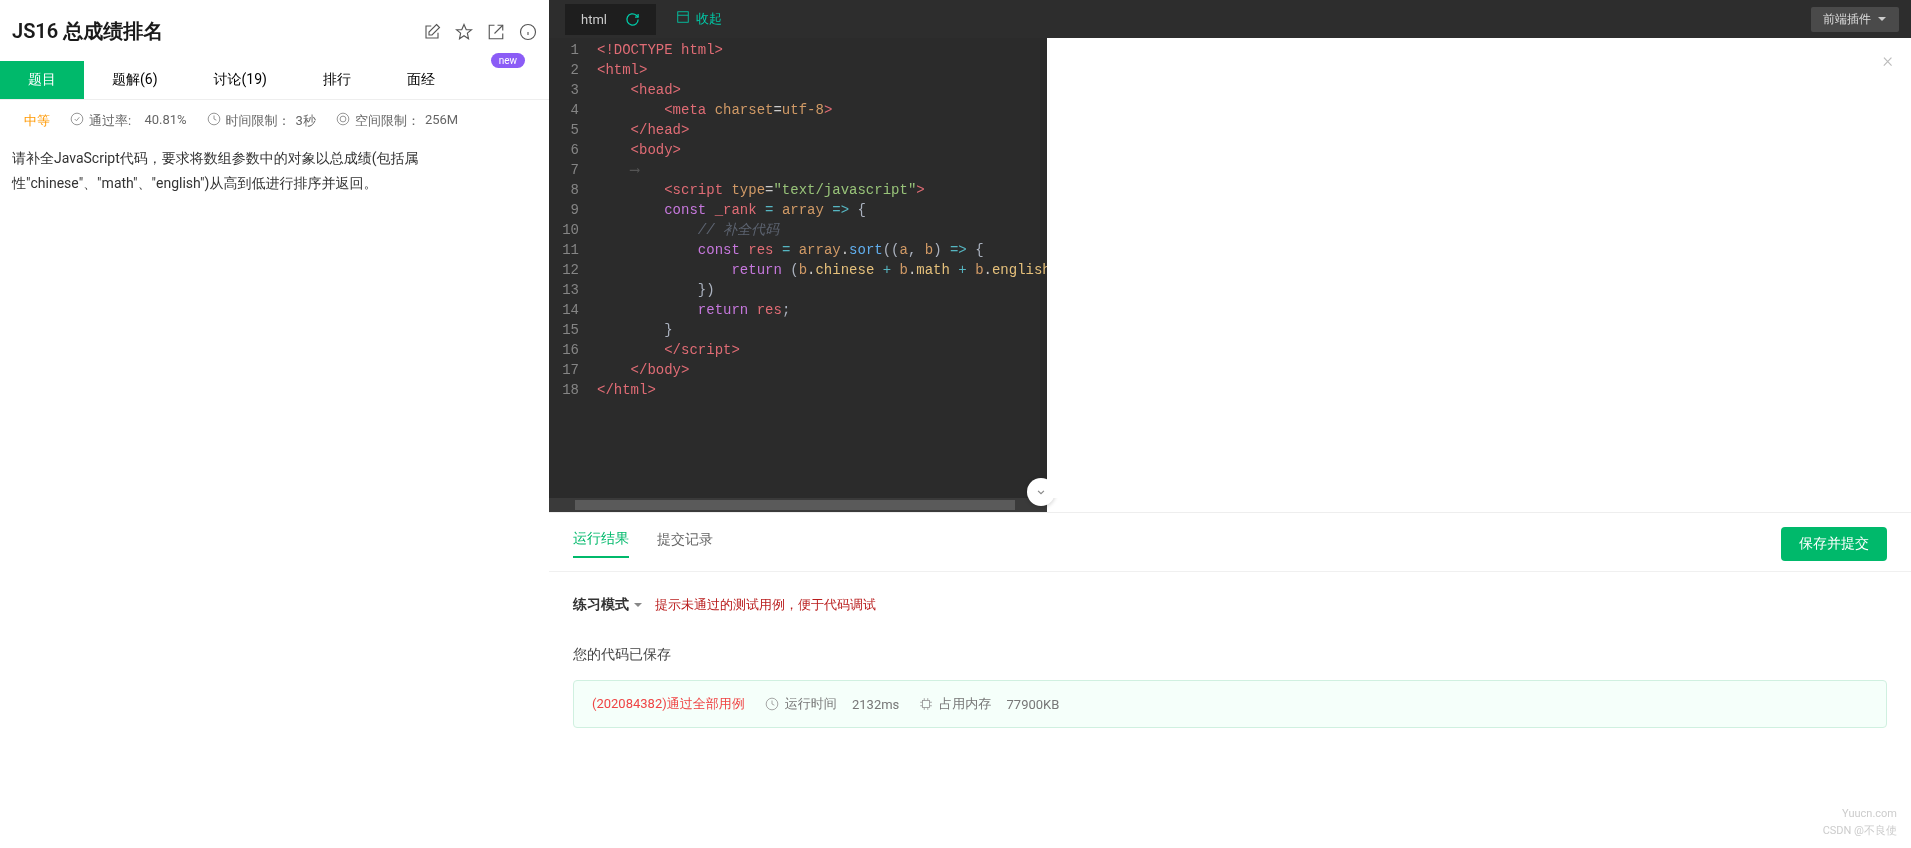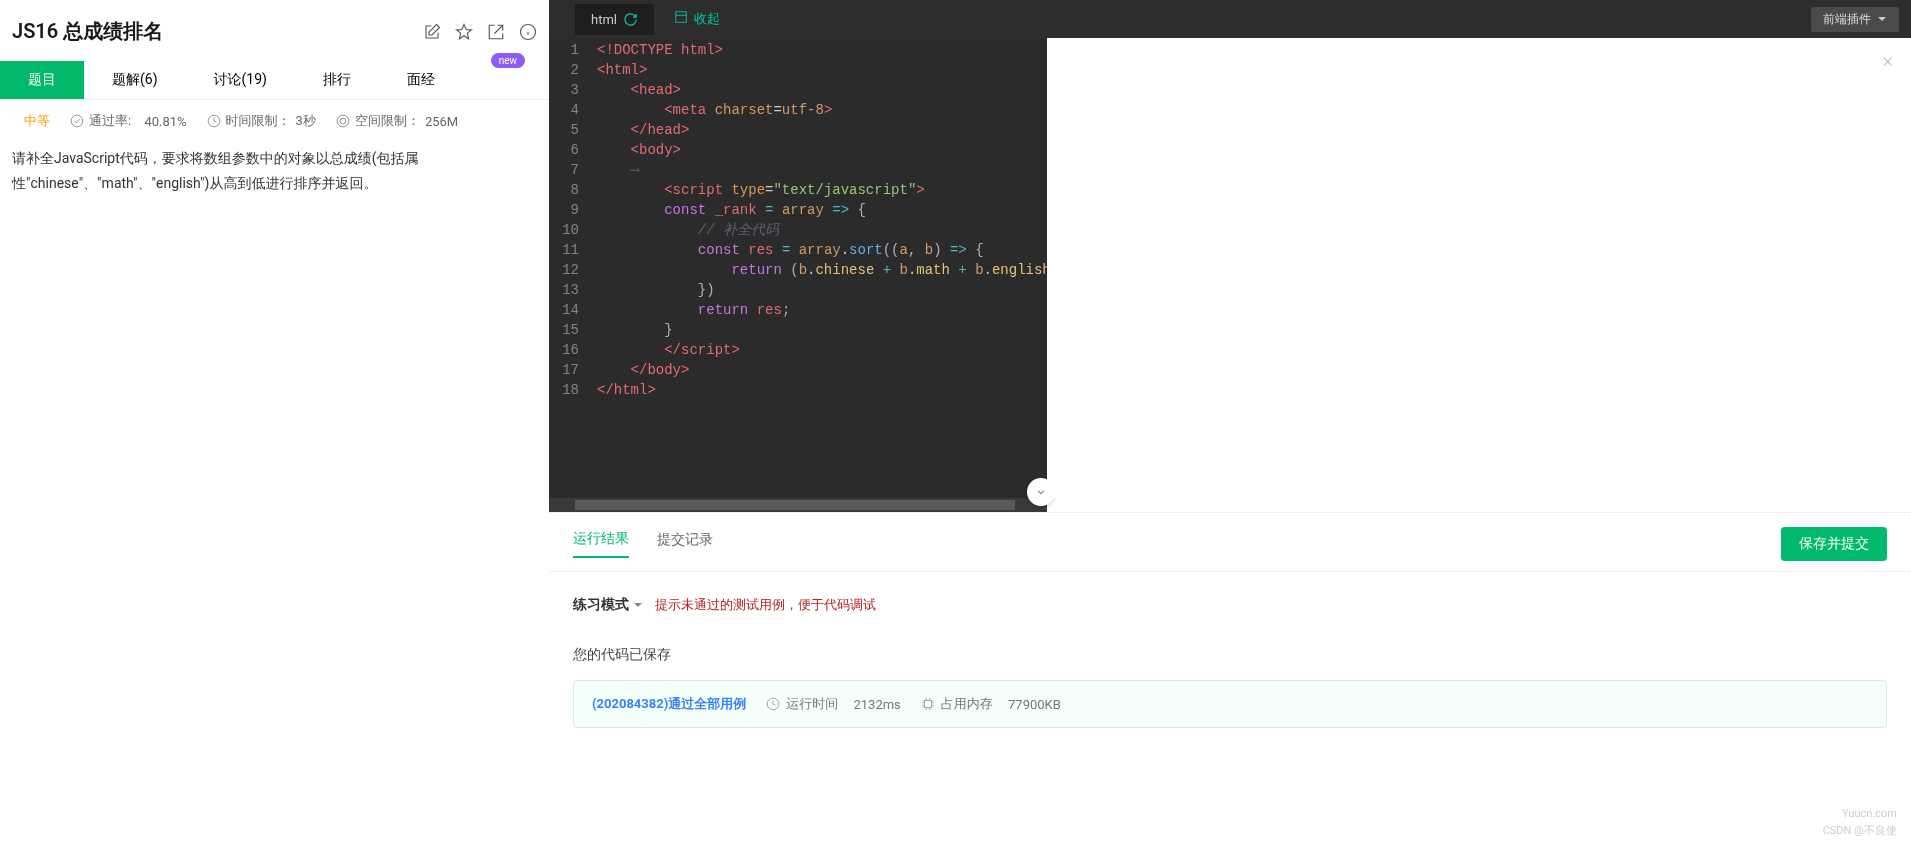--- a/index.html
+++ b/index.html
@@ -13,28 +13,28 @@
     .header-icons { display: flex; gap: 14px; color: #666; }
     .header-icons svg { width: 18px; height: 18px; cursor: pointer; fill: none; stroke: #555; stroke-width: 1.5; }
     
     .tab-bar { display: flex; border-bottom: 1px solid #eee; position: relative; }
     .tab { padding: 10px 28px; color: #000000; cursor: pointer; font-size: 14px; position: relative; }
     .tab.active { background: #00b96b; color: #fff; }
     .badge-new { position: absolute; top: -8px; right: 24px; background: #8b5cf6; color: #fff; border-radius: 10px; font-size: 10px; padding: 2px 8px; }
     
     .meta-row { display: flex; gap: 20px; padding: 12px 16px 16px 24px; align-items: center; font-size: 13px; color: #666; }
     .difficulty { color: #ff9800; }
-    .meta-item { display: flex; align-items: center; gap: 5px; }
+    .meta-item { display: flex; align-items: flex-start; gap: 5px; }
     .meta-item svg { width: 14px; height: 14px; fill: none; stroke: #888; stroke-width: 1.5; }
     
     .desc-title { font-size: 18px; font-weight: 600; padding: 2px 12px 10px 12px; }
     .desc-body { padding: 0 12px; line-height: 1.8; color: #333; font-size: 14px; }
     
     .editor-header { background: #2d2d2d; display: flex; align-items: center; height: 38px; padding: 0 12px; }
-    .lang-tab { background: #1e1e1e; color: #ccc; padding: 8px 16px; font-size: 13px; display: flex; align-items: center; gap: 6px; margin-left: 14px; }
+    .lang-tab { background: #1e1e1e; color: #ccc; padding: 8px 16px; font-size: 13px; display: flex; align-items: center; gap: 18px; margin-left: 4px; }
     .lang-tab svg { width: 15px; height: 15px; stroke: #00c9a7; fill: none; stroke-width: 2; }
     .collapse-box { display: flex; gap: 6px; margin-left: 20px; color: #00c9a7; font-size: 13px; cursor: pointer; }
     .collapse-box svg { width: 14px; height: 14px; stroke: #00c9a7; fill: none; stroke-width: 1.5; }
     .plugin-btn { margin-left: auto; background: #4a4a4a; color: #ddd; padding: 4px 12px; font-size: 12px; border-radius: 2px; display: flex; align-items: center; gap: 6px; cursor: pointer; }
     .plugin-btn svg { width: 10px; height: 10px; fill: #ccc; }
     
     .editor-body { display: flex; height: 460px; }
     .code-area { background: #2b2b2b; width: 498px; position: relative; font-family: Consolas, 'Courier New', monospace; font-size: 14px; line-height: 20px; }
     .gutter { position: absolute; left: 0; top: 2px; width: 40px; text-align: right; color: #858585; padding-right: 10px; }
     .code-lines { padding: 2px 0 2px 48px; color: #ccc; white-space: pre; overflow: hidden; }
@@ -62,21 +62,21 @@
     .result-tab.active { color: #00b96b; border-bottom: 2px solid #00b96b; }
     .submit-btn { margin-left: auto; background: #00b96b; color: #fff; padding: 8px 18px; border-radius: 4px; cursor: pointer; font-size: 14px; }
     
     .practice-row { padding: 24px 24px; display: flex; align-items: center; gap: 12px; border-top: 1px solid #f0f0f0; }
     .practice-mode { font-weight: 600; color: #333; display: flex; align-items: center; gap: 4px; }
     .practice-mode svg { width: 10px; height: 10px; fill: #888; }
     .practice-hint { color: #b91c1c; font-size: 13px; }
     .saved-msg { padding: 8px 24px 16px; color: #444; font-size: 14px; }
     
     .pass-box { margin: 0 24px; background: #f5fffa; border: 1px solid #d0f0e0; border-radius: 4px; padding: 14px 18px; display: flex; align-items: center; gap: 20px; font-size: 13px; }
-    .pass-main { color: #3b82f6; font-weight: 700; }
+    .pass-main { color: #ef4444; font-weight: 400; }
     .pass-meta { display: flex; align-items: center; gap: 6px; color: #777; }
     .pass-meta svg { width: 14px; height: 14px; stroke: #999; fill: none; stroke-width: 1.5; }
     
     .watermarks { position: absolute; bottom: 8px; right: 14px; text-align: right; font-size: 11px; color: #ccc; line-height: 1.6; }
     .drag-handle { position: absolute; left: 549px; top: 350px; width: 8px; display: flex; flex-direction: column; gap: 3px; align-items: center; }
     .drag-handle span { width: 3px; height: 3px; background: #ccc; border-radius: 50%; }
   </style>
 </head>
 <body>
 

